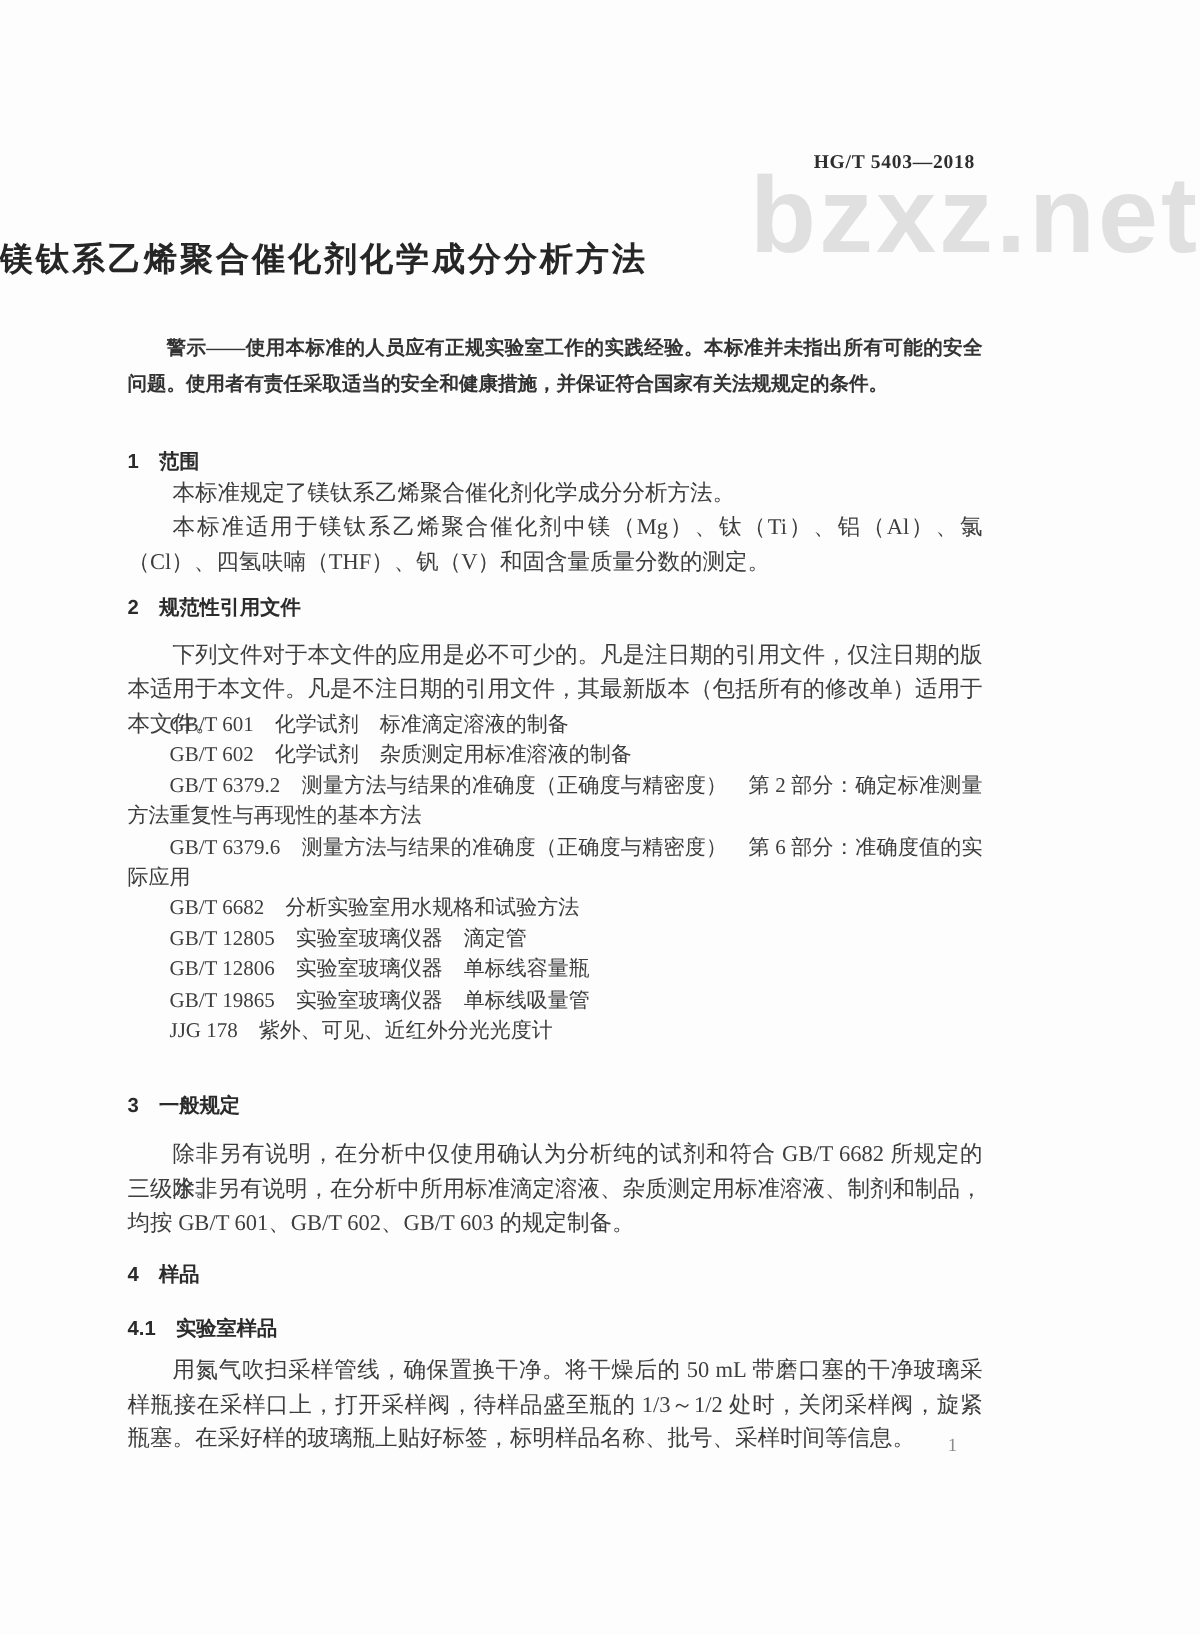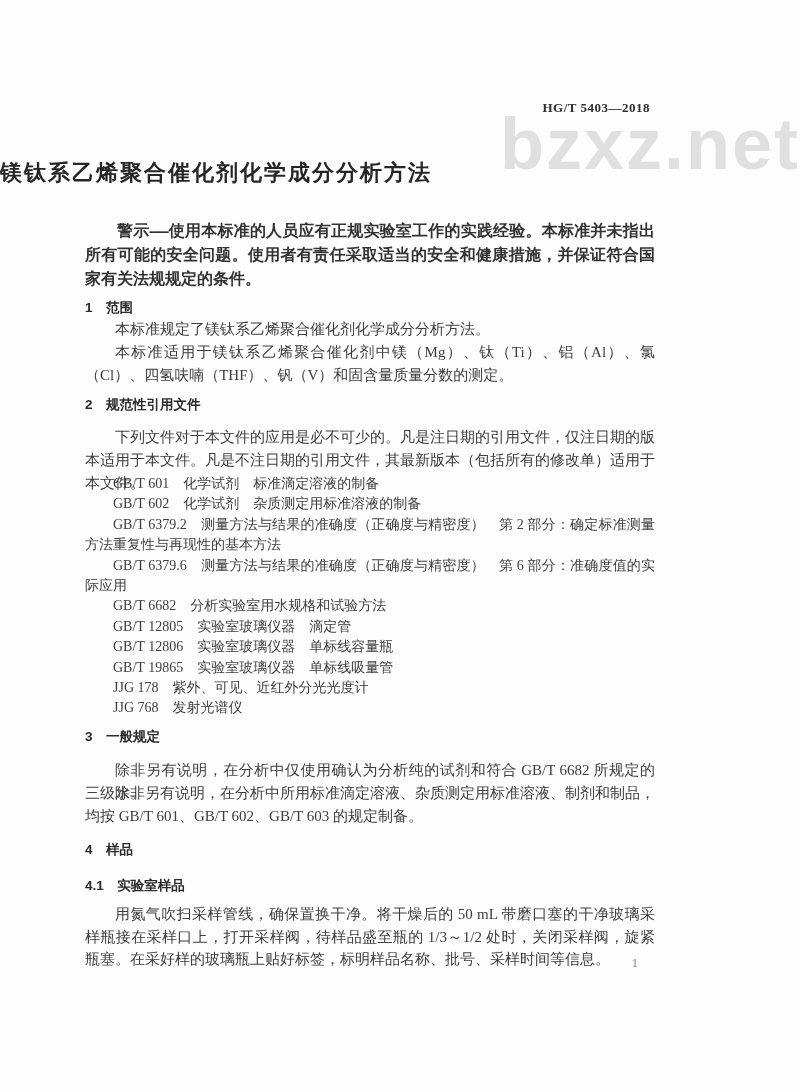--- a/index.html
+++ b/index.html
@@ -47,23 +47,23 @@
     font-family: "Liberation Sans", "DejaVu Sans", sans-serif;
     font-weight: bold;
     font-size: 22px;
     color: #262626;
     letter-spacing: 2px;
     z-index: 1;
   }
 
   .warning {
     left: 85px; top: 220px; width: 570px;
-    font-family: Liberation Mono, monospace;
+    font-family: Liberation Serif, serif;
     font-weight: bold;
-    font-size: 16px;
+    font-size: 13px;
     line-height: 24px;
     color: #333333;
     text-indent: 2em;
     text-align: justify;
     z-index: 1;
   }
 
   .section-heading {
     left: 85px; width: 570px;
     font-family: "Liberation Sans", "DejaVu Sans", sans-serif;
@@ -133,21 +133,20 @@
   <div class="abs ref-list">
     <div class="ref-item">GB/T 601　化学试剂　标准滴定溶液的制备</div>
     <div class="ref-item">GB/T 602　化学试剂　杂质测定用标准溶液的制备</div>
     <div class="ref-item">GB/T 6379.2　测量方法与结果的准确度（正确度与精密度）　第 2 部分：确定标准测量方法重复性与再现性的基本方法</div>
     <div class="ref-item">GB/T 6379.6　测量方法与结果的准确度（正确度与精密度）　第 6 部分：准确度值的实际应用</div>
     <div class="ref-item">GB/T 6682　分析实验室用水规格和试验方法</div>
     <div class="ref-item">GB/T 12805　实验室玻璃仪器　滴定管</div>
     <div class="ref-item">GB/T 12806　实验室玻璃仪器　单标线容量瓶</div>
     <div class="ref-item">GB/T 19865　实验室玻璃仪器　单标线吸量管</div>
     <div class="ref-item">JJG 178　紫外、可见、近红外分光光度计</div>
-    <div class="ref-item">JJG 768　发射光谱仪</div>
   </div>
 
   <div class="abs section-heading" style="top:728px">
     <span class="sec-num">3</span><span>一般规定</span>
   </div>
   <div class="abs para" style="top:759px">除非另有说明，在分析中仅使用确认为分析纯的试剂和符合 GB/T 6682 所规定的三级水。</div>
   <div class="abs para" style="top:782px">除非另有说明，在分析中所用标准滴定溶液、杂质测定用标准溶液、制剂和制品，均按 GB/T 601、GB/T 602、GB/T 603 的规定制备。</div>
 
   <div class="abs section-heading" style="top:841px">
     <span class="sec-num">4</span><span>样品</span>

